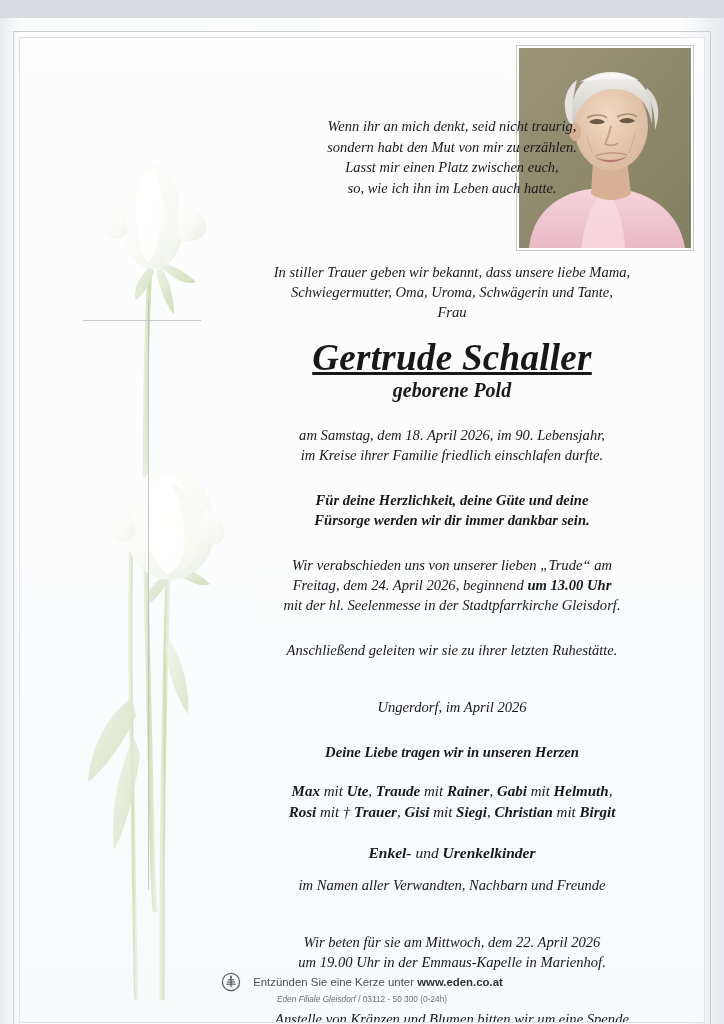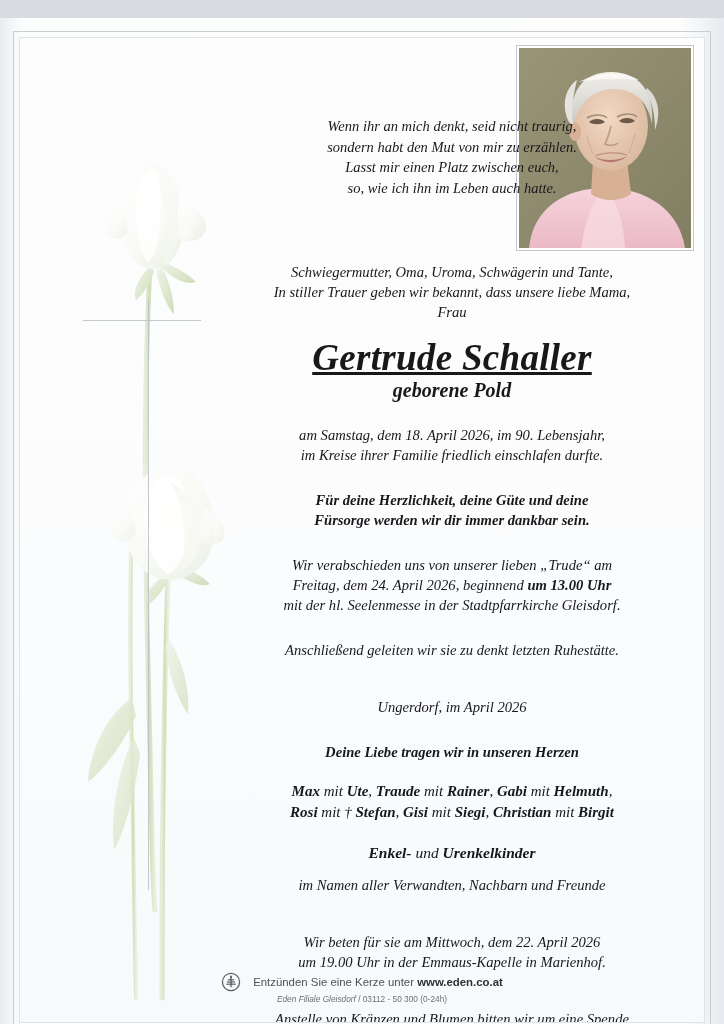--- a/index.html
+++ b/index.html
@@ -265,22 +265,22 @@
       <div class="poem">
         <div>Wenn ihr an mich denkt, seid nicht traurig,</div>
         <div>sondern habt den Mut von mir zu erzählen.</div>
         <div>Lasst mir einen Platz zwischen euch,</div>
         <div>so, wie ich ihn im Leben auch hatte.</div>
       </div>
 
       <div style="height:64px"></div>
 
       <div class="para">
+        <div>In stiller Trauer geben wir bekannt, dass unsere liebe Mama,</div>
         <div>Schwiegermutter, Oma, Uroma, Schwägerin und Tante,</div>
-        <div>In stiller Trauer geben wir bekannt, dass unsere liebe Mama,</div>
         <div>Frau</div>
       </div>
 
       <div style="height:14px"></div>
 
       <div class="name">Gertrude Schaller</div>
       <div class="born">geborene Pold</div>
 
       <div class="gap-lg"></div>
 
@@ -301,39 +301,39 @@
       <div class="para">
         <div>Wir verabschieden uns von unserer lieben „Trude“ am</div>
         <div>
           <span>Freitag, dem 24. April 2026, beginnend </span><b class="inline">um 13.00 Uhr</b>
         </div>
         <div>mit der hl. Seelenmesse in der Stadtpfarrkirche Gleisdorf.</div>
       </div>
 
       <div class="gap-lg"></div>
 
-      <div class="para">Anschließend geleiten wir sie zu denkt letzten Ruhestätte.</div>
+      <div class="para">Anschließend geleiten wir sie zu ihrer letzten Ruhestätte.</div>
 
       <div class="gap-lg"></div>
       <div class="gap-sm"></div>
 
       <div class="para">Ungerdorf, im April 2026</div>
 
       <div class="gap-lg"></div>
 
       <div class="para-b">Deine Liebe tragen wir in unseren Herzen</div>
 
       <div class="gap-md"></div>
 
       <div class="fam">
         <div>
           <b>Max</b><span> mit </span><b>Ute</b><span>, </span><b>Traude</b><span> mit </span><b>Rainer</b><span>, </span><b>Gabi</b><span> mit </span><b>Helmuth</b><span>,</span>
         </div>
         <div>
-          <b>Rosi</b><span>  mit † </span><b>Stefan</b><span>, </span><b>Gisi</b><span> mit </span><b>Siegi</b><span>, </span><b>Christian</b><span> mit </span><b>Birgit</b>
+          <b>Rosi</b><span>  mit † </span><b>Trauer</b><span>, </span><b>Gisi</b><span> mit </span><b>Siegi</b><span>, </span><b>Christian</b><span> mit </span><b>Birgit</b>
         </div>
       </div>
 
       <div class="gap-md"></div>
 
       <div class="enkel">
         <b>Enkel-</b><span> und </span><b>Urenkelkinder</b>
       </div>
 
       <div class="gap-sm"></div>

